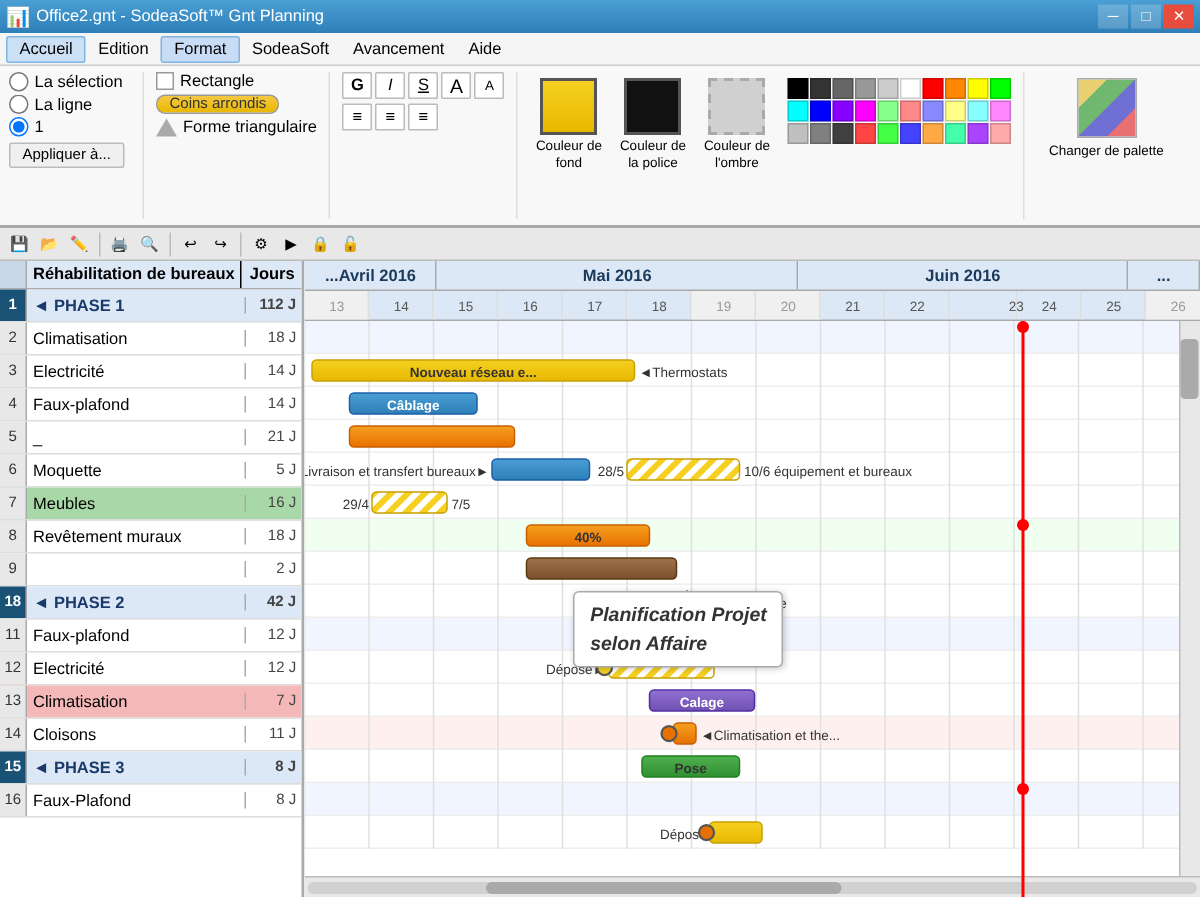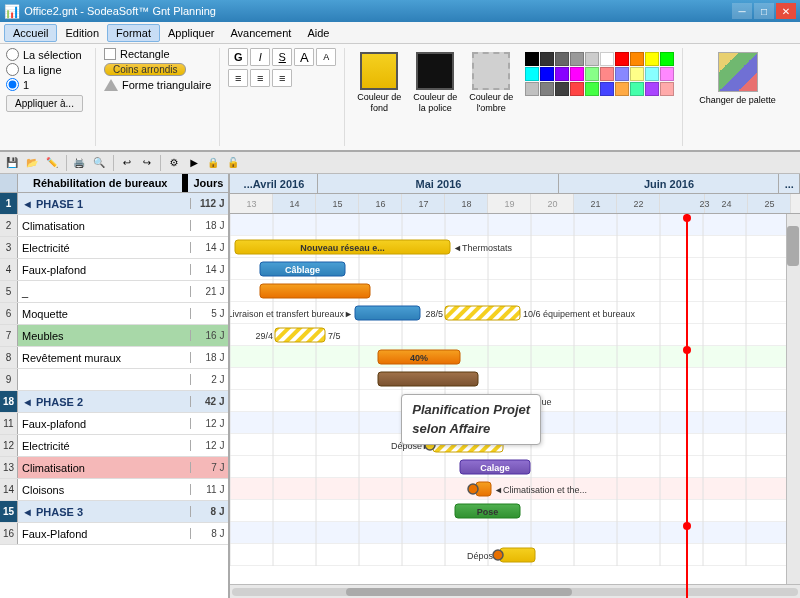--- a/index.html
+++ b/index.html
@@ -141,21 +141,21 @@
       min-width: 185px;
       overflow: hidden;
     }
     .gantt-header {
       display: flex;
       background: #dce8f5;
       border-bottom: 1px solid #aaa;
       font-weight: bold;
       font-size: 11px;
     }
-    .gh-name { flex: 1; padding: 3px 15px; border-right: 6px solid #000000; }
+    .gh-name { flex: 1; padding: 3px 4px; border-right: 1px solid #000000; }
     .gh-days { width: 40px; padding: 3px 4px; text-align: center; }
 
     .gantt-row {
       display: flex;
       border-bottom: 1px solid #ddd;
       font-size: 11px;
       height: 22px;
       align-items: center;
     }
     .gantt-row.phase-row { background: #dce8f5; font-weight: bold; }
@@ -281,21 +281,21 @@
     <button class="win-btn">─</button>
     <button class="win-btn">□</button>
     <button class="win-btn close">✕</button>
   </div>
 </div>
 
 <div id="menubar">
   <span class="menu-item active">Accueil</span>
   <span class="menu-item">Edition</span>
   <span class="menu-item" style="background:#c8ddf5;border:1px solid #7eb4e4;">Format</span>
-  <span class="menu-item">Appliquer</span>
+  <span class="menu-item">SodeaSoft</span>
   <span class="menu-item">Avancement</span>
   <span class="menu-item">Aide</span>
 </div>
 
 <div id="ribbon">
 
   <div class="ribbon-group selection-group">
     <div class="sel-item">
       <input type="radio" name="sel" style=""> 
         <span>La sélection</span>

